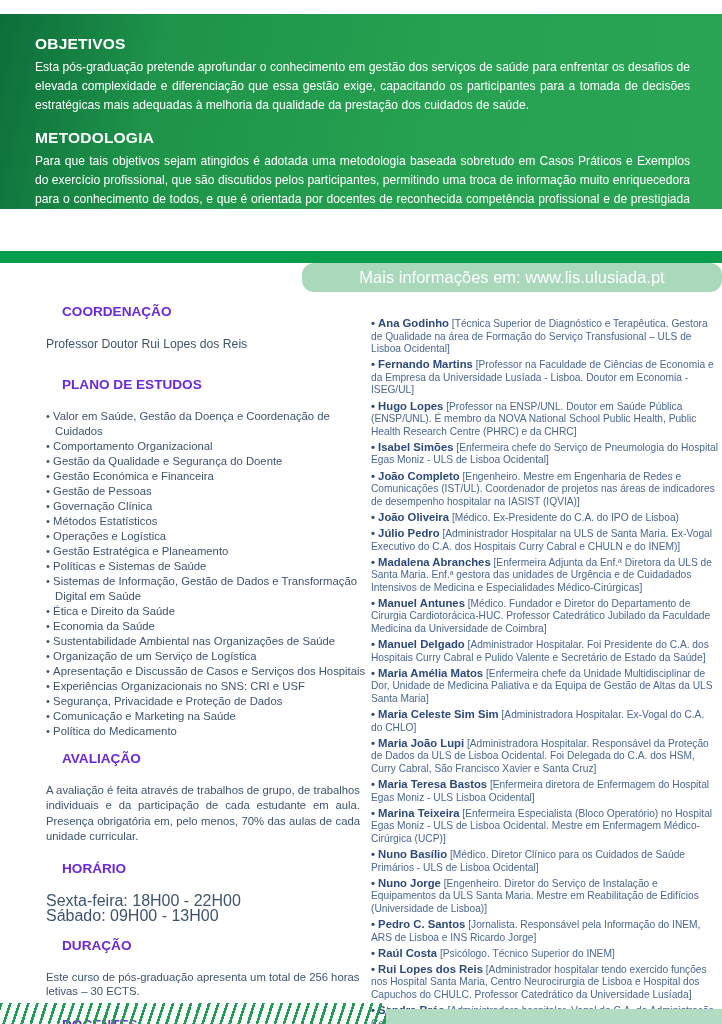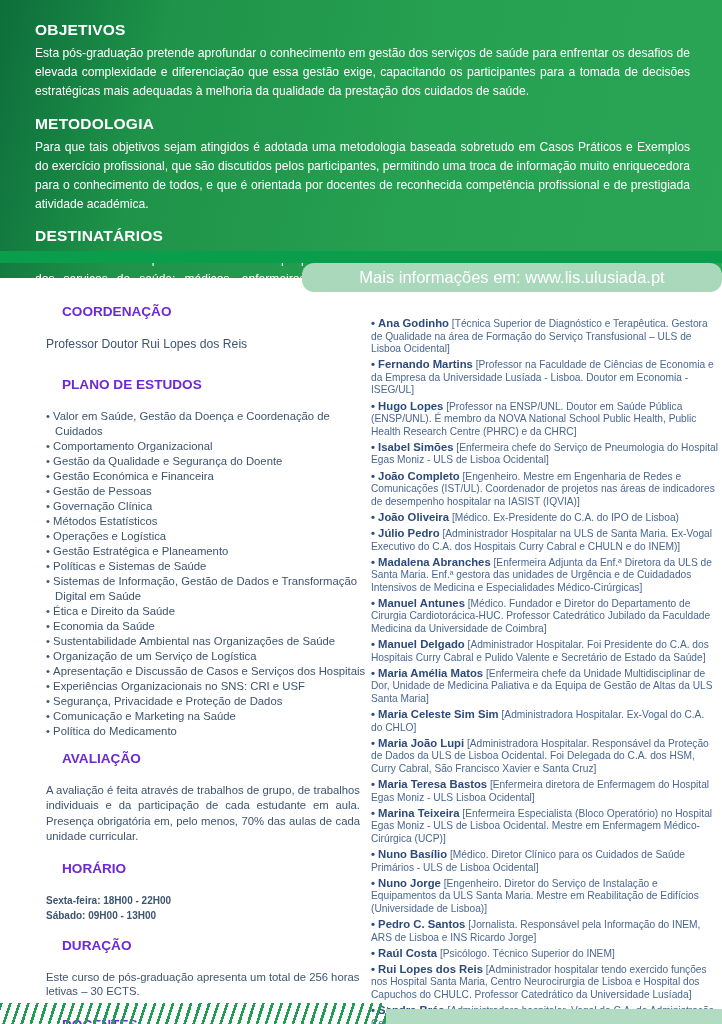--- a/index.html
+++ b/index.html
@@ -1,21 +1,21 @@
 <!DOCTYPE html>
 <html><head>
 <meta charset="utf-8">
 <style>
   html,body{margin:0;padding:0;background:#ffffff;}
   body{width:722px;height:1024px;position:relative;overflow:hidden;
        font-family:"Liberation Sans",sans-serif;-webkit-font-smoothing:antialiased;}
   .page{position:absolute;inset:0;background:#ffffff;}
 
   
-  .hero{position:absolute;top:0;left:0;width:722px;height:278px;box-sizing:border-box;
+  .hero{position:absolute;top:14px;left:0;width:722px;height:195px;box-sizing:border-box;
         padding:21px 32px 0 35px;color:#ffffff;
         background:linear-gradient(103deg,#0d6e3b 0%,#1e9349 22%,#26a051 58%,#2aa455 100%);}
   .hero h2{margin:0 0 5px 0;font-size:15.5px;font-weight:bold;letter-spacing:.2px;}
   .hero p{margin:0 0 13px 0;font-size:12.1px;line-height:19.2px;text-align:justify;}
   .strip{position:absolute;top:251px;left:0;width:722px;height:12px;background:#0a9d4b;}
 
   
   .banner{position:absolute;top:263px;left:302px;width:420px;height:29px;background:#a9d8bb;
           color:#ffffff;font-size:16.5px;line-height:29px;text-align:center;border-radius:12px;}
 
@@ -25,21 +25,21 @@
   .coord-name{margin:2px 0 0 0;font-size:12.2px;line-height:16px;}
   .mt-plano{margin-top:24px;}
   .mt-aval{margin-top:11px;}
   .mt-hor{margin-top:15px;}
   .mt-dur{margin-top:14px;}
   .mt-doc{margin-top:18px;}
   .plan-list{margin-top:6px;}
   .plan-item{font-size:11.3px;line-height:15px;padding-left:9px;text-indent:-9px;}
   .plan-item::before{content:"\2022\00a0";}
   .just{margin:3px 8px 0 0;font-size:11.3px;line-height:15.4px;text-align:justify;}
-  .line{font-size:10px;line-height:15.2px;font-weight:bold;}
+  .line{font-size:16px;line-height:15.2px;}
   .lines{margin-top:2px;}
   .plain{margin:2px 0 0 0;font-size:11.3px;line-height:14px;}
 
   
   .docente{font-size:10.2px;line-height:12.6px;color:#4a6792;margin-bottom:2px;}
   .docente .dname{color:#2c4a7b;font-weight:bold;font-size:11.3px;}
   .docente .dname::before{content:"\2022\00a0";}
   .doc-list{margin-top:3px;}
 
   

